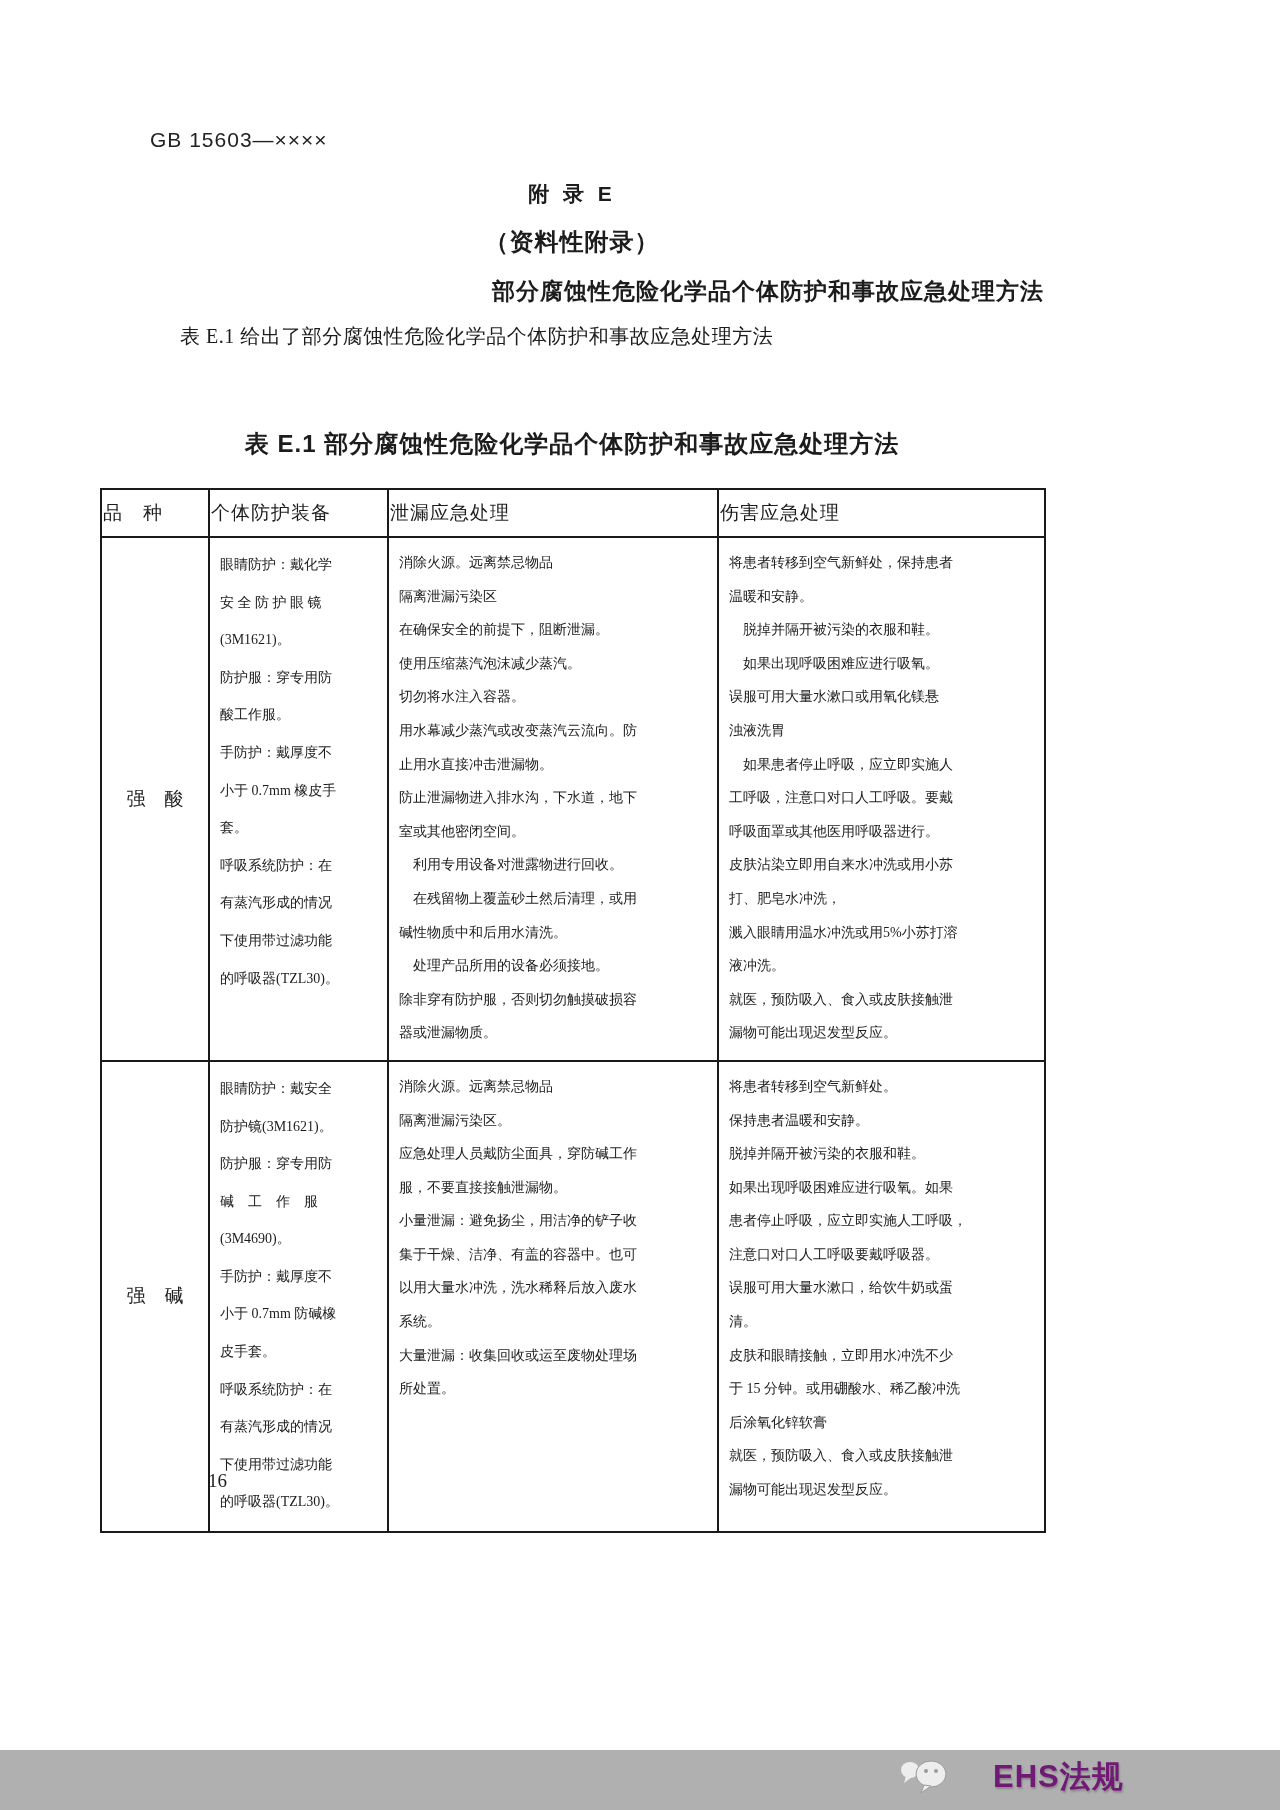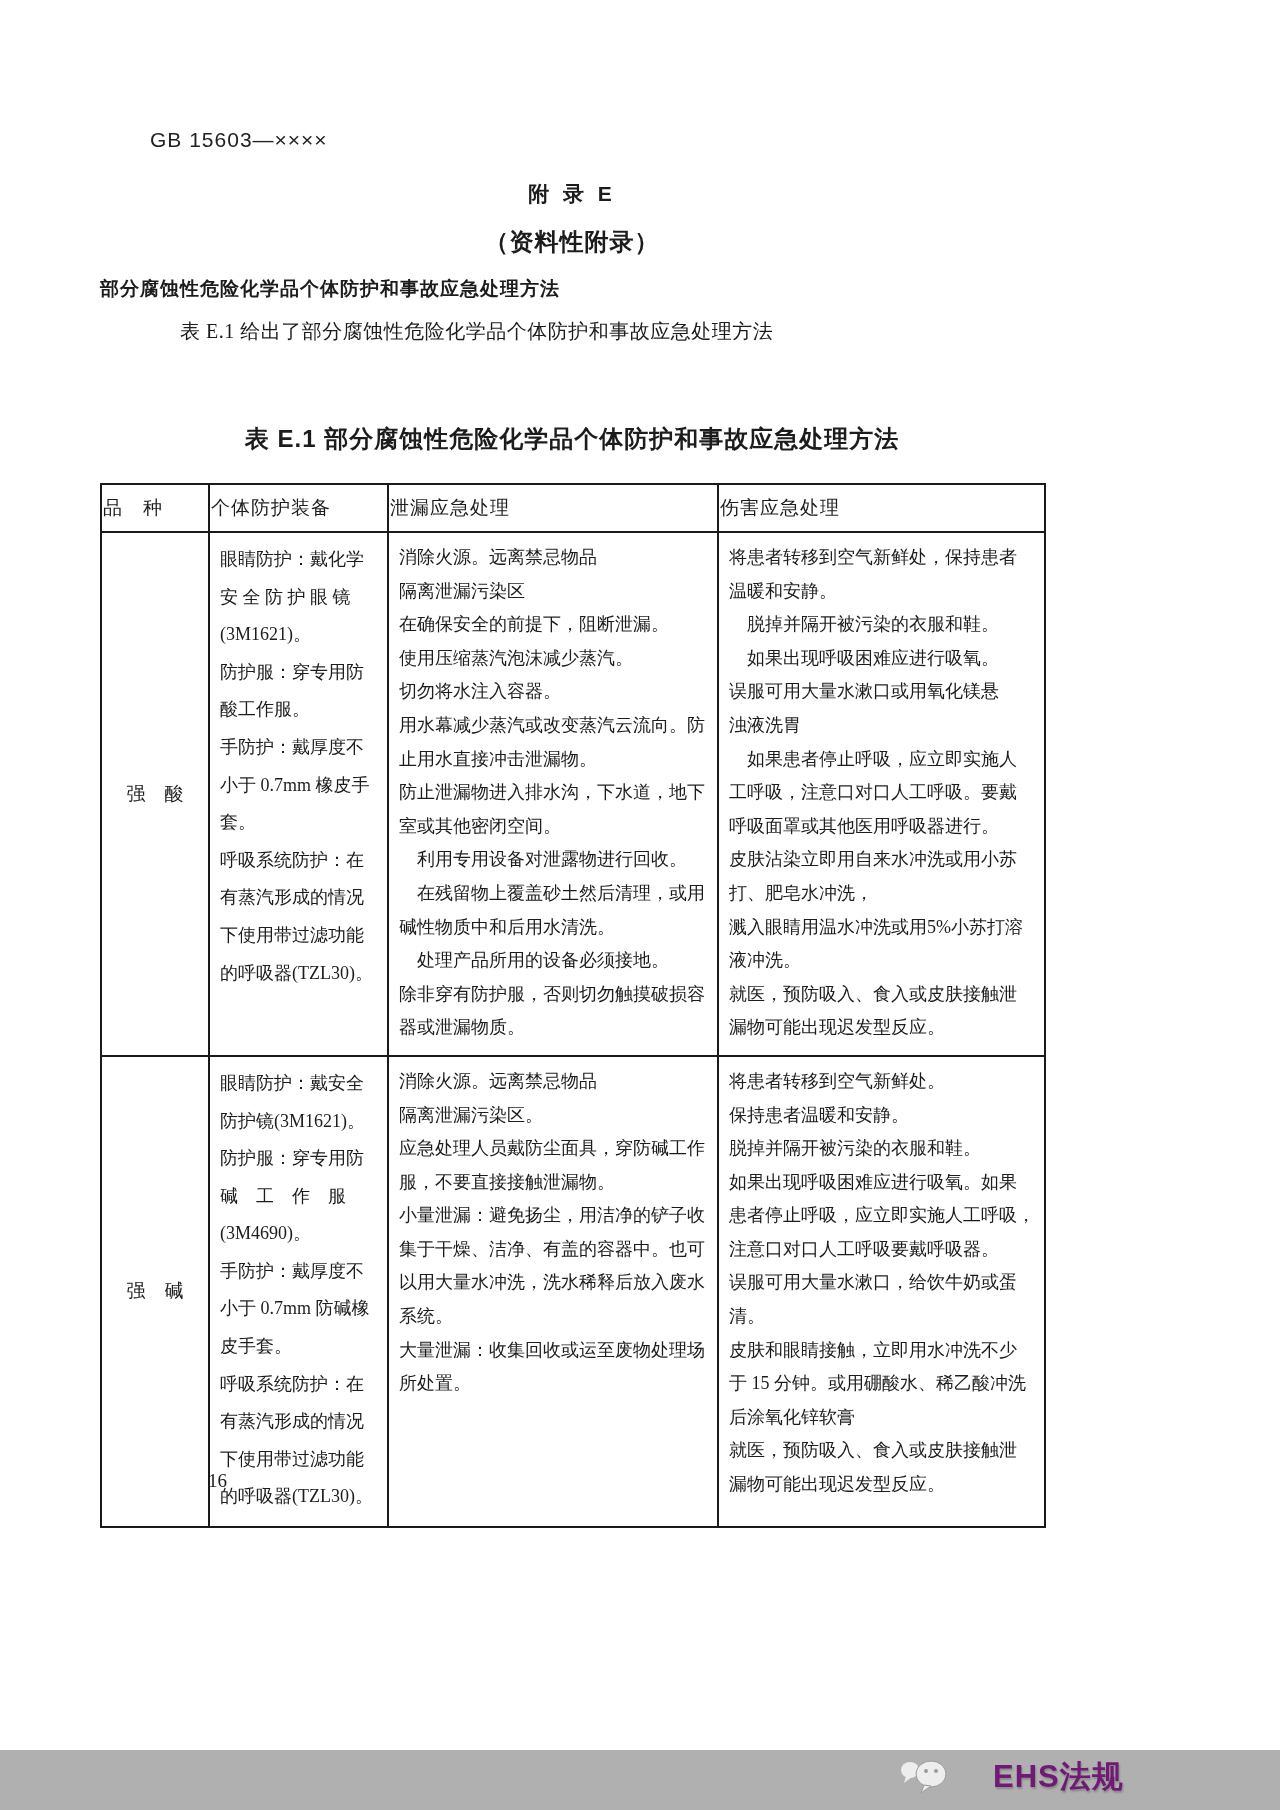--- a/index.html
+++ b/index.html
@@ -39,24 +39,24 @@
   .appendix-subtitle {
     margin-top: 18px;
     text-align: center;
     font-family: "Liberation Sans", sans-serif;
     font-weight: bold;
     font-size: 24px;
     letter-spacing: 1px;
   }
   .appendix-heading {
     margin-top: 18px;
-    text-align: left;
-    font-family: "Liberation Sans", sans-serif;
-    font-weight: bold;
-    font-size: 19px;
+    text-align: right;
+    font-family: "Liberation Sans", sans-serif;
+    font-weight: bold;
+    font-size: 23px;
     letter-spacing: 1px;
   }
   .intro-text {
     margin: 16px 0 0 80px;
     font-size: 20px;
     letter-spacing: 0.5px;
   }
   .table-caption {
     margin-top: 78px;
     margin-bottom: 28px;
@@ -85,21 +85,21 @@
     letter-spacing: 1px;
   }
   td.cat-cell {
     text-align: center;
     vertical-align: middle;
     font-size: 19px;
   }
   td.body-cell {
     vertical-align: top;
     padding: 8px 6px 10px 10px;
-    font-size: 18px;
+    font-size: 14px;
     line-height: 33.6px;
     white-space: pre-wrap;
     word-break: break-all;
     margin-left: 13px;
   }
   td.protection-cell {
     line-height: 37.6px;
   }
   tr.row-acid   { height: 505px; }
   tr.row-alkali { height: 452px; }

